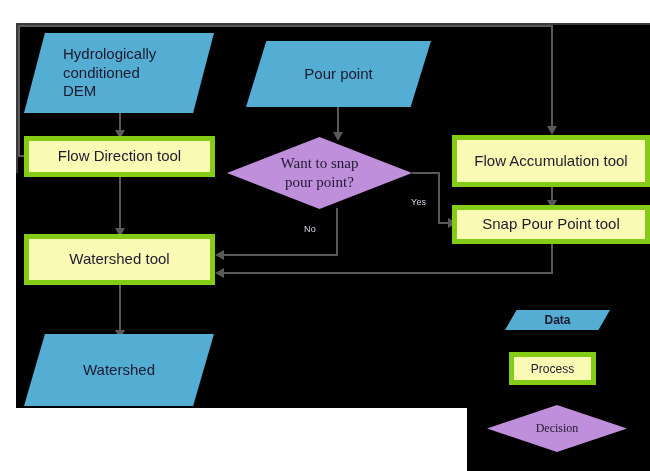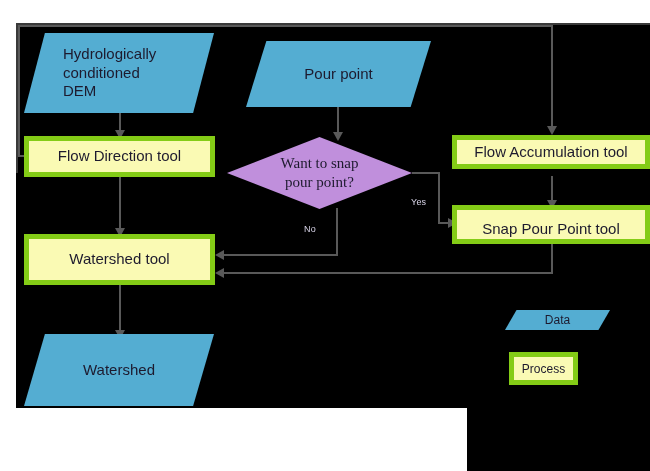--- a/index.html
+++ b/index.html
@@ -176,45 +176,48 @@
       <span>Hydrologically</span><br>
       <span>conditioned</span><br>
       <span>DEM</span>
     </span>
   </div>
 
   <div class="node process" style="left:24px; top:136px; width:191px; height:41px;">
     <span>Flow Direction tool</span>
   </div>
 
-  <div class="node process" style="left:452px; top:135px; width:198px; height:34px;">
+  <div class="node process" style="left:452px; top:135px; width:198px; height:52px;">
     <span>Flow Accumulation tool</span>
   </div>
 
   <div class="node decision" style="left:227px; top:137px; width:185px; height:72px;">
     <span>
       <span>Want to snap</span><br>
       <span>pour point?</span>
     </span>
   </div>
 
-  <div class="node process" style="left:452px; top:205px; width:198px; height:39px;align-items:flex-end;">
+  <div class="node process" style="left:452px; top:205px; width:198px; height:39px;">
     <span>Snap Pour Point tool</span>
   </div>
 
   <div class="node process" style="left:24px; top:234px; width:191px; height:51px;">
     <span>Watershed tool</span>
   </div>
 
   <div class="node data-shape" style="left:24px; top:334px; width:190px; height:72px;">
     <span>Watershed</span>
   </div>
 
-  <div class="legend-shape data-shape" style="left:505px; top:310px; width:105px; height:20px;">
+  <div class="legend-shape data-shape" style="left:505px; top:310px; width:105px; height:20px;font-weight:bold;">
     <span>Data</span>
   </div>
 
-  <div class="legend-shape process" style="left:509px; top:352px; width:69px; height:33px;">
+  <div class="legend-shape process" style="left:509px; top:352px; width:87px; height:33px;">
     <span>Process</span>
   </div>
 
+  <div class="legend-shape decision" style="left:487px; top:405px; width:140px; height:47px;">
+    <span>Decision</span>
+  </div>
 
 </div>
 
 </body></html>

